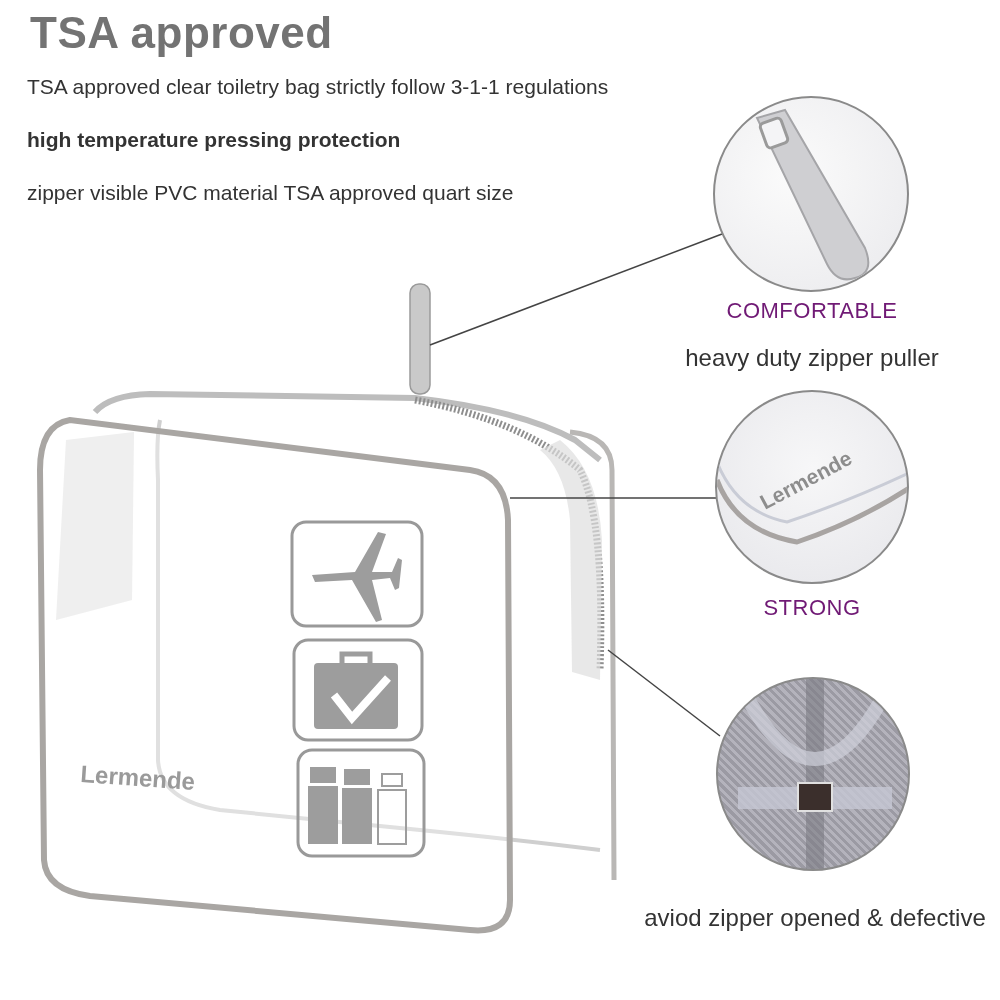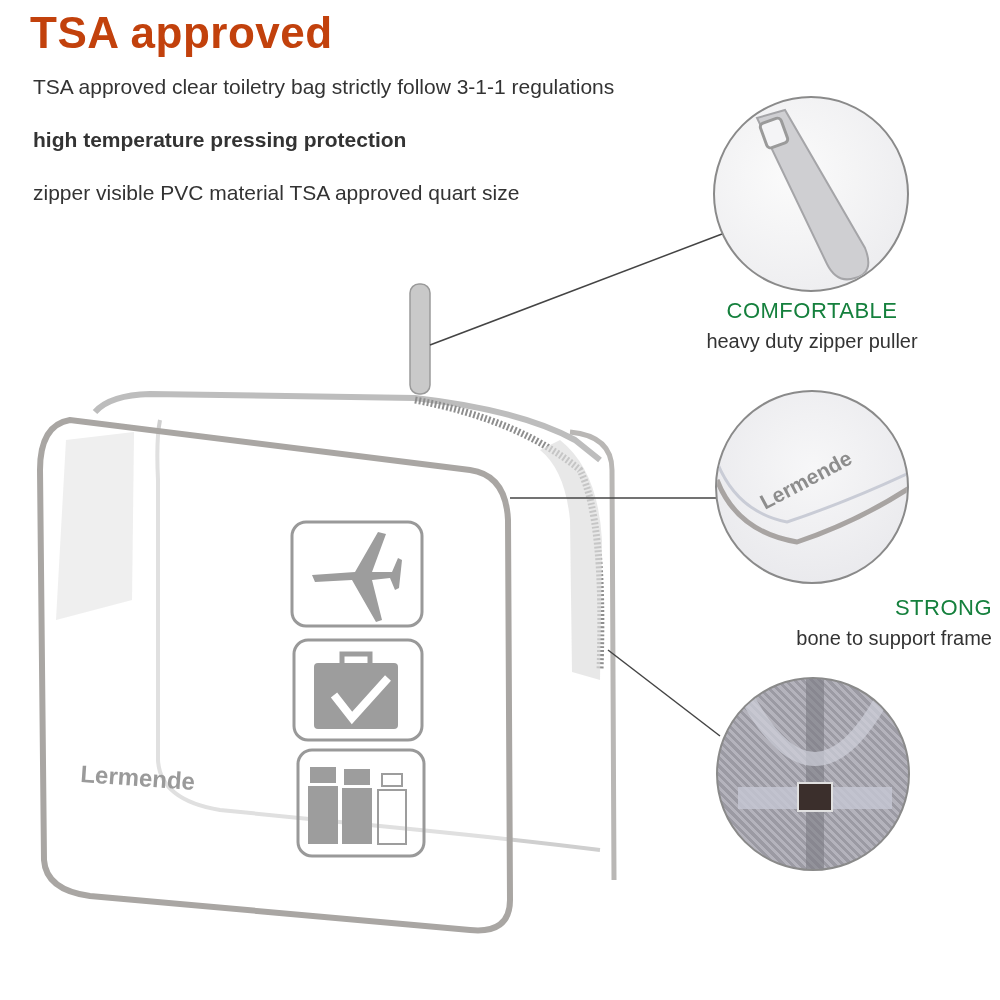--- a/index.html
+++ b/index.html
@@ -1,28 +1,28 @@
 <!DOCTYPE html>
 <html><head>
   <meta charset="utf-8">
   <style>
     html, body { margin:0; padding:0; background:#ffffff; }
     body { width:1000px; height:1000px; position:relative; overflow:hidden; font-family:"Liberation Sans", sans-serif; color:#3a3a3a; }
-    .title { position:absolute; left:30px; top:8px; font-size:44px; font-weight:bold; color:#c2410c; letter-spacing:0.5px; }
-    .feat { position:absolute; left:33px; font-size:21px; color:#333; }
+    .title { position:absolute; left:30px; top:8px; font-size:44px; font-weight:bold; color:#737373; letter-spacing:0.5px; }
+    .feat { position:absolute; left:27px; font-size:21px; color:#333; }
     .f1 { top:75px; } .f2 { top:128px;font-weight:bold; } .f3 { top:181px; }
     .circle { position:absolute; border-radius:50%; border:2px solid #8a8a8a; overflow:hidden; box-sizing:border-box; background:#f2f2f4; }
     .c1 { left:713px; top:96px; width:196px; height:196px; background:radial-gradient(circle at 40% 40%, #fbfbfb, #e9e9ec); }
     .c2 { left:715px; top:390px; width:194px; height:194px; background:radial-gradient(circle at 50% 40%, #f7f7f8, #e6e6ea); }
     .c3 { left:716px; top:677px; width:194px; height:194px; background:repeating-linear-gradient(45deg,#9b9aa3 0 3px,#b4b3bc 3px 6px); }
     .cap { position:absolute; text-align:center; width:360px; }
-    .cap .h { font-size:22px; color:#15803d; letter-spacing:0.5px; }
-    .cap .s { font-size:20px; color:#333; margin-top:6px; }
+    .cap .h { font-size:22px; color:#701a75; letter-spacing:0.5px; }
+    .cap .s { font-size:24px; color:#333; margin-top:20px; }
     .cap1 { left:632px; top:298px; }
-    .cap2 { left:632px; top:595px;text-align:right; }
+    .cap2 { left:632px; top:595px; }
     .cap3 { left:635px; top:884px; }
     svg.lines { position:absolute; left:0; top:0; }
     .bag { position:absolute; left:0; top:0; }
   </style>
 </head>
 <body>
 
 <div class="title">TSA approved</div>
 <div class="feat f1">TSA approved clear toiletry bag strictly follow 3-1-1 regulations</div>
 <div class="feat f2">high temperature pressing protection</div>
@@ -86,25 +86,25 @@
 
 <div class="circle c2">
   <svg width="194" height="194">
     <path d="M0 88 Q20 140 80 150 Q140 130 194 95" fill="none" stroke="#a8a4a2" stroke-width="5"></path>
     <path d="M0 70 Q20 120 70 130 Q130 110 194 80" fill="none" stroke="#c9ccd6" stroke-width="3"></path>
     <text x="48" y="118" font-family="Liberation Sans, sans-serif" font-size="21" font-weight="bold" fill="#8d8d8d" transform="rotate(-28 48 118)">Lermende</text>
   </svg>
 </div>
 <div class="cap cap2">
   <div class="h">STRONG</div>
-  <div class="s">bone to support frame</div>
 </div>
 
 <div class="circle c3">
   <svg width="194" height="194">
     <rect x="88" y="0" width="18" height="194" fill="#7c7b84" opacity="0.6"></rect>
     <path d="M30 20 Q97 140 164 20" fill="none" stroke="#cfd0da" stroke-width="14" opacity="0.7"></path>
     <rect x="20" y="108" width="154" height="22" fill="#c6c7d3" opacity="0.8"></rect>
     <rect x="80" y="104" width="34" height="28" fill="#3b2f2c" stroke="#e0e0e0" stroke-width="2"></rect>
   </svg>
 </div>
 <div class="cap cap3">
+  <div class="s">aviod zipper opened &amp; defective</div>
 </div>
 
 </body></html>

